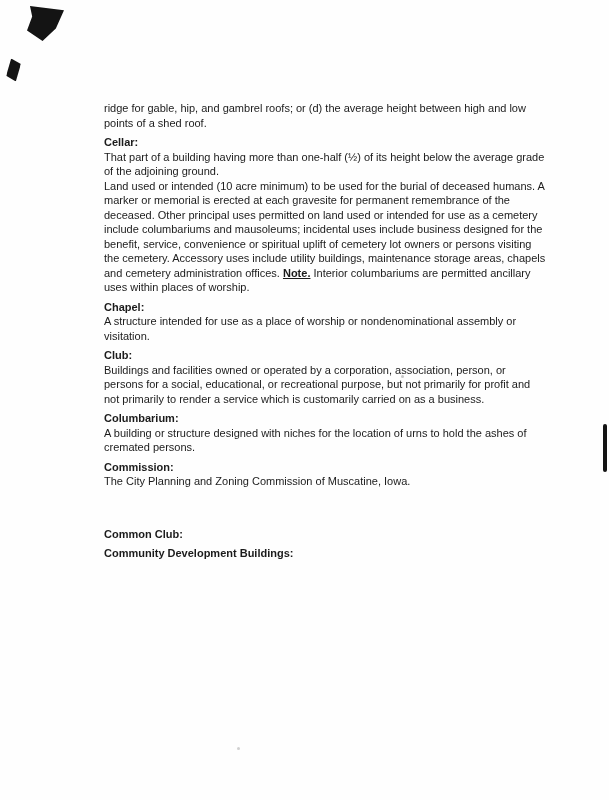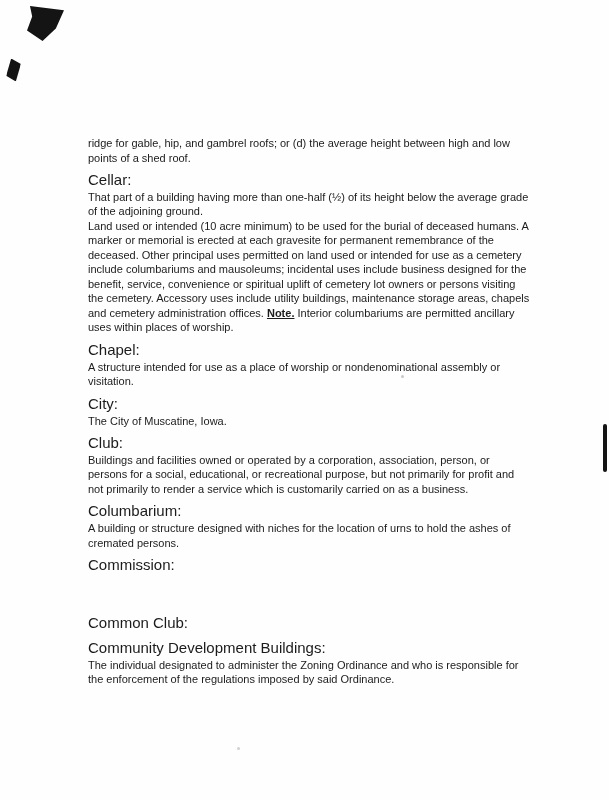--- a/index.html
+++ b/index.html
@@ -11,32 +11,31 @@
   .page {
     position: relative;
     width: 609px;
     height: 800px;
     background: #fefefe;
     overflow: hidden;
     color: #1b1b1b;
   }
   .content {
     position: absolute;
-    left: 88px;
+    left: 104px;
     top: 101px;
     width: 442px;
     font-size: 11px;
     line-height: 1.32;
-    margin-top: 35px;
   }
   .def-section { margin: 0; }
   .def-term {
-    font-weight: normal;
+    font-weight: bold;
     margin: 5px 0 0 0;
-    font-size: 15px;
+    font-size: 11px;
   }
   .def-body {
     margin: 0;
     font-size: 11px;
   }
   .gap-large { margin-top: 38px; }
   .note-underline { text-decoration: underline; font-weight: bold; }
 
   
   .artifact { position: absolute; background: #141414; }
@@ -85,43 +84,39 @@
 
     <div class="def-section">
       <p class="def-body"><span>Land used or intended (10 acre minimum) to be used for the burial of deceased humans. A marker or memorial is erected at each gravesite for permanent remembrance of the deceased. Other principal uses permitted on land used or intended for use as a cemetery include columbariums and mausoleums; incidental uses include business designed for the benefit, service, convenience or spiritual uplift of cemetery lot owners or persons visiting the cemetery. Accessory uses include utility buildings, maintenance storage areas, chapels and cemetery administration offices.  </span><span class="note-underline">Note.</span><span> Interior columbariums are permitted ancillary uses within places of worship.</span></p>
     </div>
 
     <div class="def-section">
       <p class="def-term">Chapel:</p>
       <p class="def-body">A structure intended for use as a place of worship or nondenominational assembly or visitation.</p>
     </div>
 
-    <div class="def-section">
-      <p class="def-term">City:</p>
-      <p class="def-body">The City of Muscatine, Iowa.</p>
-    </div>
 
     <div class="def-section">
       <p class="def-term">Club:</p>
       <p class="def-body">Buildings and facilities owned or operated by a corporation, association, person, or persons for a social, educational, or recreational purpose, but not primarily for profit and not primarily to render a service which is customarily carried on as a business.</p>
     </div>
 
     <div class="def-section">
       <p class="def-term">Columbarium:</p>
       <p class="def-body">A building or structure designed with niches for the location of urns to hold the ashes of cremated persons.</p>
     </div>
 
 
     <div class="def-section">
       <p class="def-term">Commission:</p>
+      <p class="def-body">The City Planning and Zoning Commission of Muscatine, Iowa.</p>
     </div>
 
     <div class="def-section">
       <p class="def-term gap-large">Common Club:</p>
     </div>
 
     <div class="def-section">
       <p class="def-term">Community Development Buildings:</p>
-      <p class="def-body">The individual designated to administer the Zoning Ordinance and who is responsible for the enforcement of the regulations imposed by said Ordinance.</p>
     </div>
 
   </div>
 </div>
 
 </body></html>

